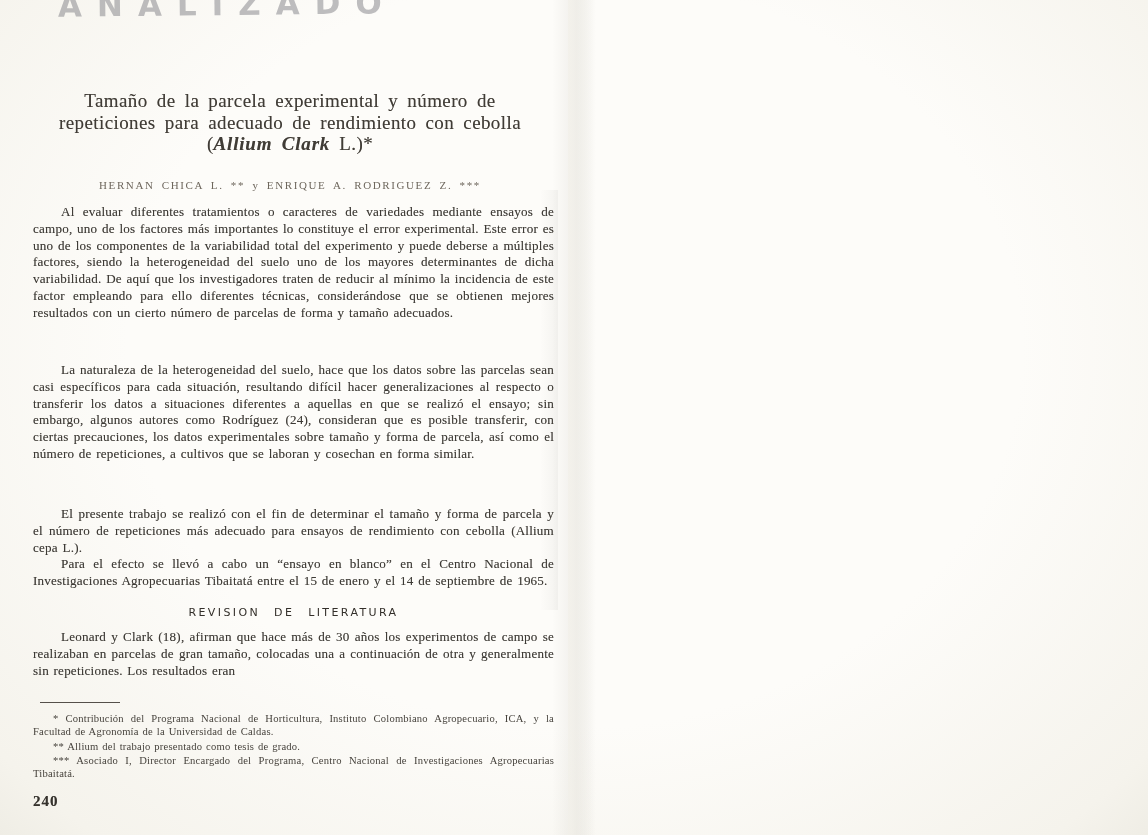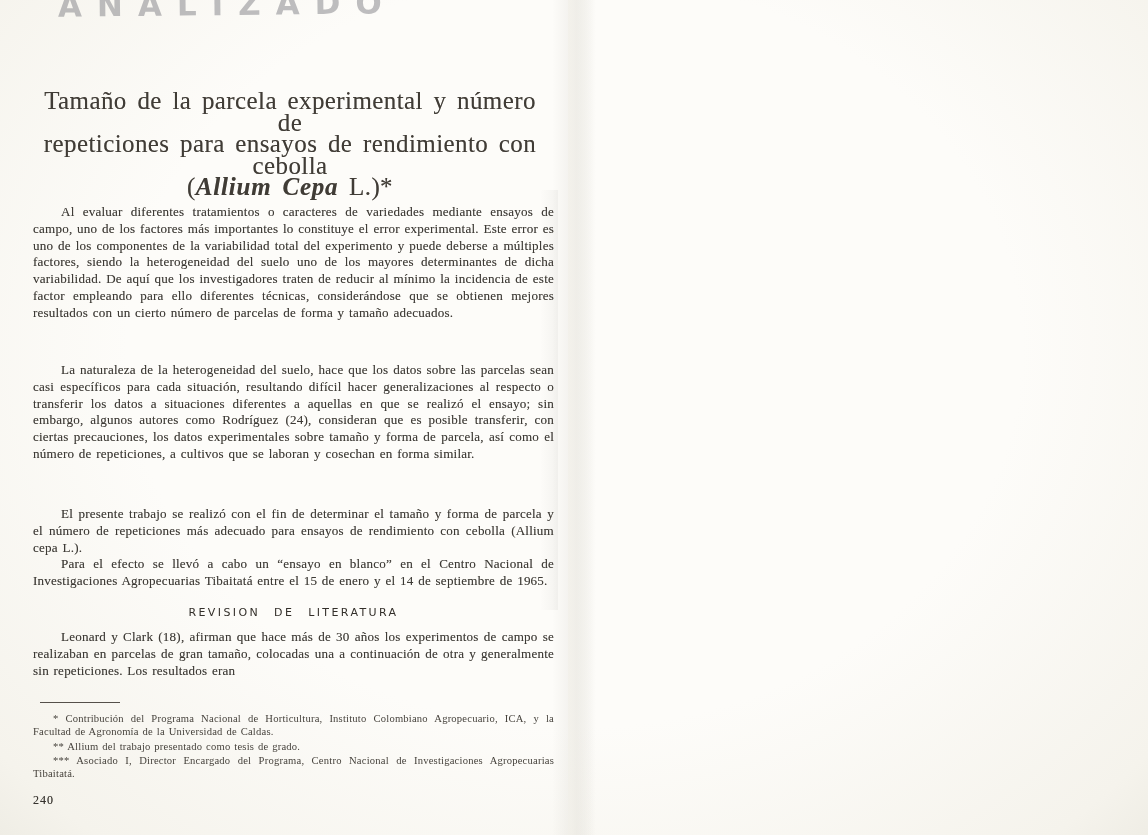--- a/index.html
+++ b/index.html
@@ -29,21 +29,21 @@
     position:absolute;left:16px;top:18px;
     font-family:"DejaVu Serif","Liberation Serif",serif;
     font-style:italic;font-weight:bold;
     font-size:45px;color:#2d2b27;
     letter-spacing:1px;
     text-shadow:0 0 0.6px rgba(45,43,39,0.55);
   }
   .article-title{
     position:absolute;left:28px;top:90px;width:524px;
     text-align:center;
-    font-size:25px;line-height:21.5px;
+    font-size:19px;line-height:21.5px;
     color:#403c36;
     letter-spacing:0.4px;word-spacing:4px;
     text-shadow:0 0 0.5px rgba(64,60,54,0.45);
   }
   .article-title .species{font-weight:bold;font-style:italic;letter-spacing:0.8px;}
   .authors{
     position:absolute;left:28px;top:179px;width:524px;
     text-align:center;
     font-family:"Liberation Serif","DejaVu Serif",serif;
     font-size:11px;letter-spacing:1.6px;word-spacing:3px;
@@ -77,21 +77,21 @@
     position:absolute;left:33px;width:521px;
     text-align:justify;
     font-size:10.6px;line-height:13.2px;
     letter-spacing:0.2px;word-spacing:1px;
     color:#46423c;
     text-indent:20px;
     margin:0;
   }
   .page-num{
     position:absolute;
-    font-size:12px;font-weight:normal;color:#35322d;
+    font-size:15px;font-weight:bold;color:#35322d;
     letter-spacing:1px;
     text-shadow:0 0 0.5px rgba(53,50,45,0.5);
   }
   #page-num-left{left:33px;top:793px;}
   .gutter-fade-right{
     position:absolute;left:568px;top:0;width:26px;height:835px;
     background:linear-gradient(to right, rgba(242,240,233,0.75), rgba(242,240,233,0));
     pointer-events:none;
   }
   .edge-smudge{
@@ -105,24 +105,25 @@
 
 <div id="scan">
 
   <div class="page" id="page-left">
 
     <div class="stamp">ANALIZADO</div>
 
 
     <div class="article-title">
       <span>Tamaño de la parcela experimental y número de</span><br>
-      <span>repeticiones para ensayos de rendimiento con cebolla</span><br>
-      <span>(</span><span class="species">Allium Cepa</span><span> L.)*</span>
+      <span>repeticiones para adecuado de rendimiento con cebolla</span><br>
+      <span>(</span><span class="species">Allium Clark</span><span> L.)*</span>
     </div>
 
+    <div class="authors">HERNAN CHICA L. ** y ENRIQUE A. RODRIGUEZ Z. ***</div>
 
     <p class="body-par left-par indent" style="top:204px;height:154px;">Al evaluar diferentes tratamientos o caracteres de variedades mediante ensayos de campo, uno de los factores más importantes lo constituye el error experimental. Este error es uno de los componentes de la variabilidad total del experimento y puede deberse a múltiples factores, siendo la heterogeneidad del suelo uno de los mayores determinantes de dicha variabilidad. De aquí que los investigadores traten de reducir al mínimo la incidencia de este factor empleando para ello diferentes técnicas, considerándose que se obtienen mejores resultados con un cierto número de parcelas de forma y tamaño adecuados.</p>
 
     <p class="body-par left-par indent" style="top:362px;height:144px;">La naturaleza de la heterogeneidad del suelo, hace que los datos sobre las parcelas sean casi específicos para cada situación, resultando difícil hacer generalizaciones al respecto o transferir los datos a situaciones diferentes a aquellas en que se realizó el ensayo; sin embargo, algunos autores como Rodríguez (24), consideran que es posible transferir, con ciertas precauciones, los datos experimentales sobre tamaño y forma de parcela, así como el número de repeticiones, a cultivos que se laboran y cosechan en forma similar.</p>
 
     <p class="body-par left-par indent" style="top:506px;height:52px;">El presente trabajo se realizó con el fin de determinar el tamaño y forma de parcela y el número de repeticiones más adecuado para ensayos de rendimiento con cebolla (Allium cepa L.).</p>
 
     <p class="body-par left-par indent" style="top:556px;height:50px;">Para el efecto se llevó a cabo un “ensayo en blanco” en el Centro Nacional de Investigaciones Agropecuarias Tibaitatá entre el 15 de enero y el 14 de septiembre de 1965.</p>
 
     <div class="lit-heading">REVISION DE LITERATURA</div>

